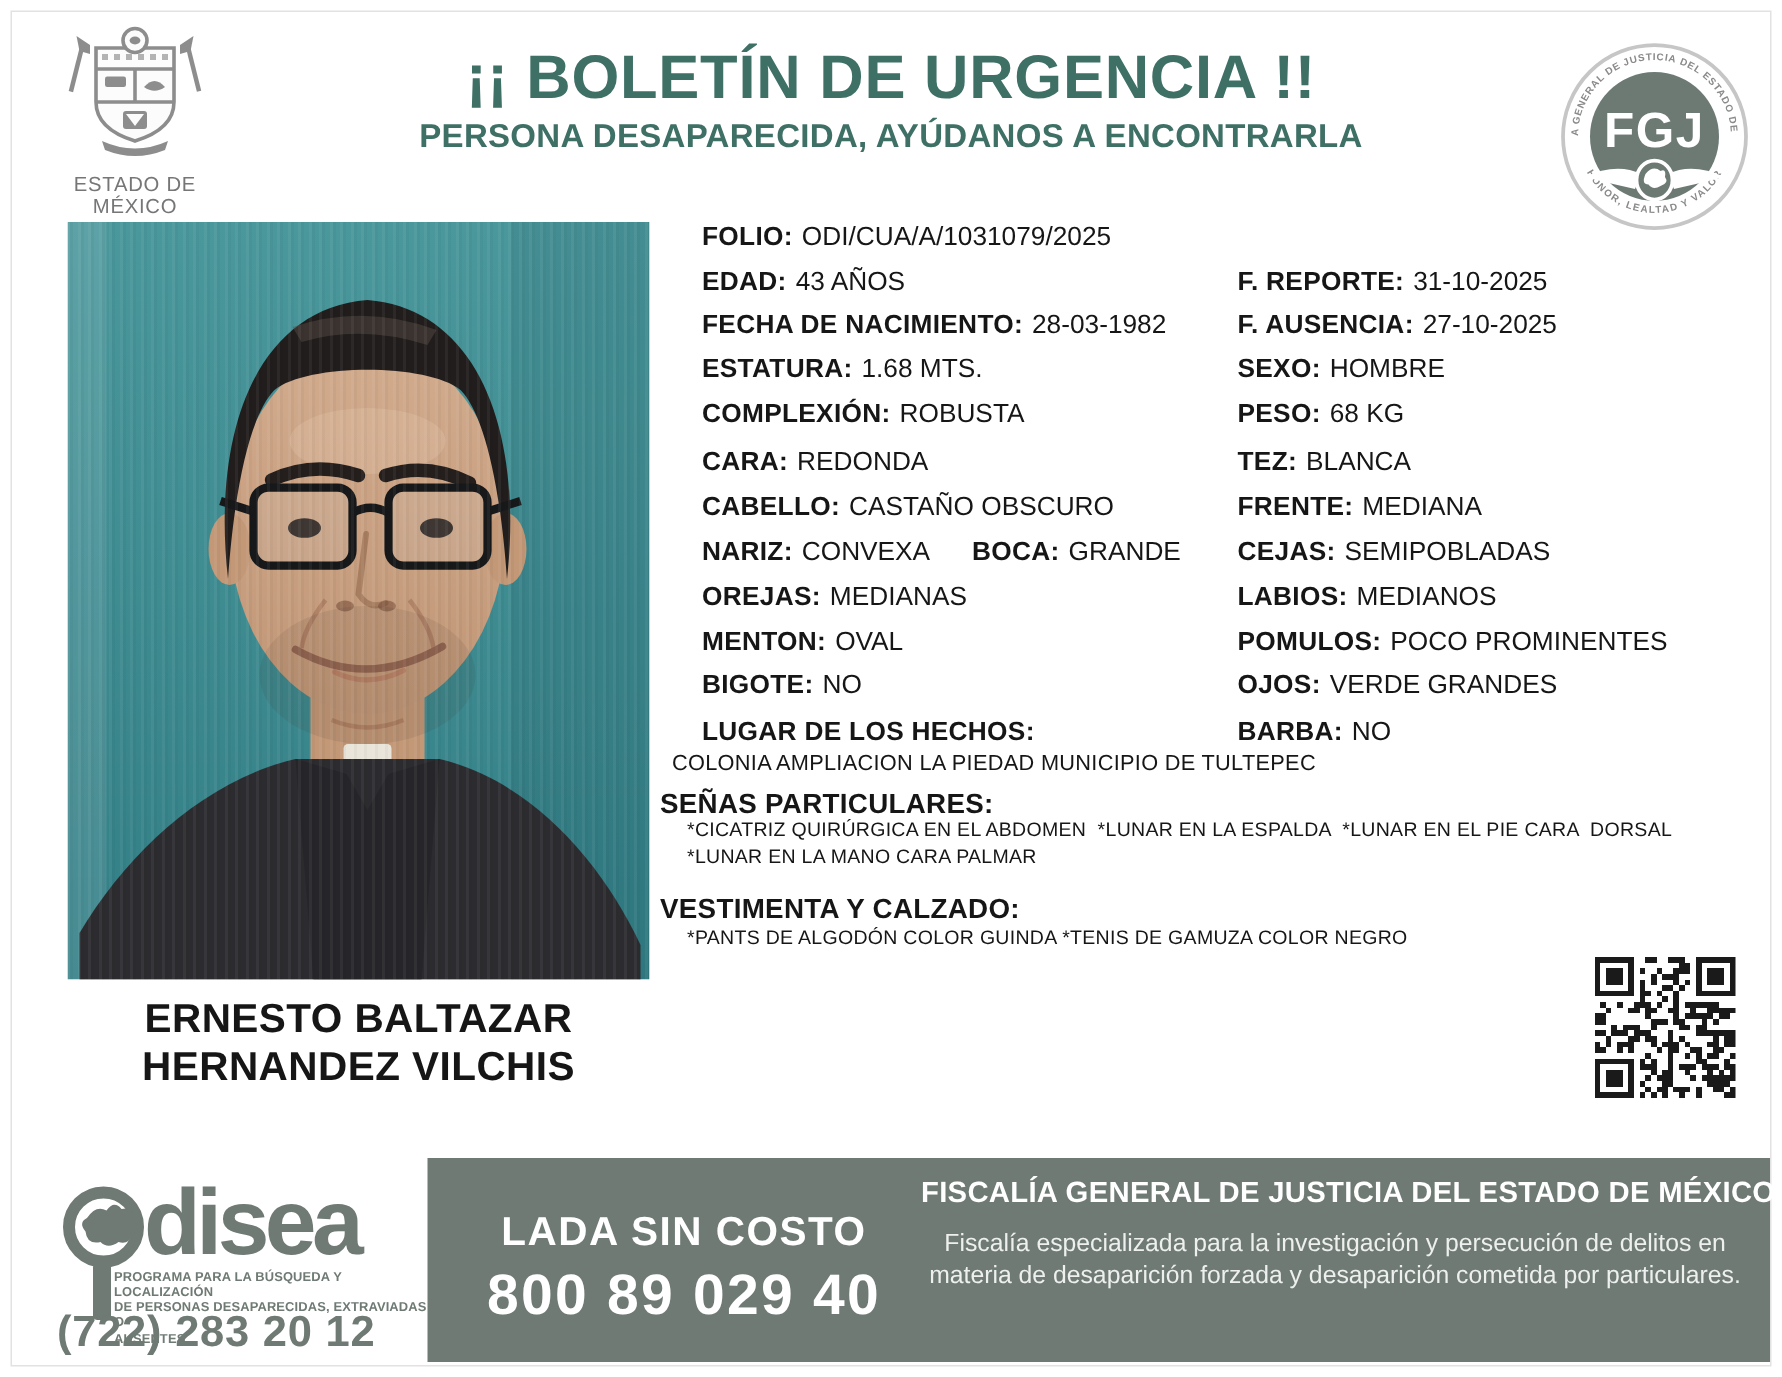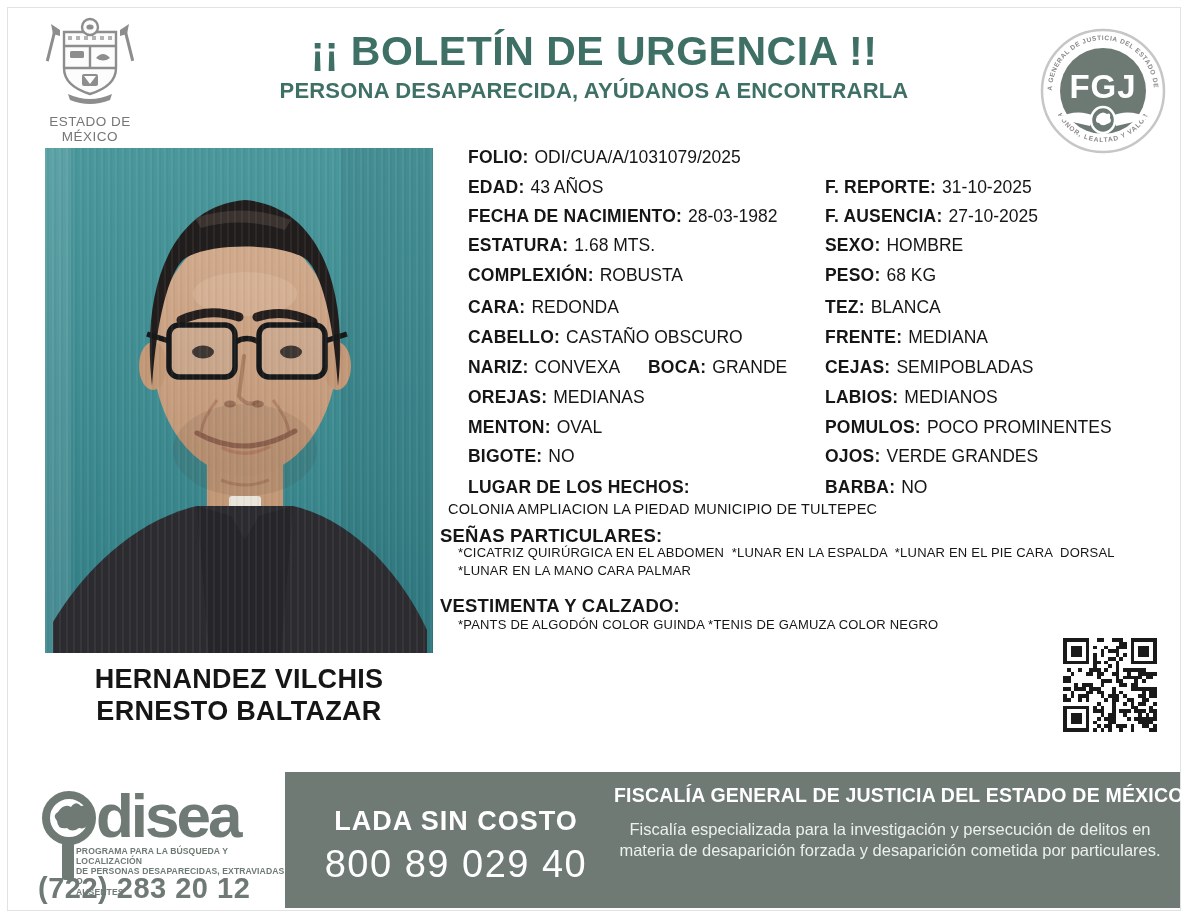--- a/index.html
+++ b/index.html
@@ -41,21 +41,21 @@
   
   .footer-bar{position:absolute;left:285px;top:772px;width:895px;height:136px;background:var(--footer);}
   .odisea{position:absolute;left:30px;top:788px;width:255px;height:122px;color:var(--footer);}
   .odisea-glass{position:absolute;left:6px;top:2px;width:66px;height:92px;}
   .odisea-brand{position:absolute;left:66px;top:-8px;font-size:62px;font-weight:800;letter-spacing:-3px;color:var(--footer);}
   .odisea-tagline{position:absolute;left:46px;top:58px;font-size:8.6px;font-weight:bold;line-height:1.18;
                   color:var(--footer);letter-spacing:.1px;}
   .odisea-phone{position:absolute;left:8px;top:84px;font-size:29px;font-weight:800;letter-spacing:.5px;color:var(--footer);white-space:nowrap;}
   .lada{position:absolute;left:300px;top:806px;width:312px;text-align:center;color:#ffffff;}
   .lada-label{font-size:27px;font-weight:800;letter-spacing:1px;}
-  .lada-number{margin-top:6px;font-size:38px;font-weight:400;letter-spacing:1.5px;white-space:nowrap;}
+  .lada-number{margin-top:6px;font-size:38px;font-weight:700;letter-spacing:1.5px;white-space:nowrap;}
   .fiscalia{position:absolute;left:614px;top:784px;width:552px;color:#ffffff;}
   .fiscalia-title{font-size:19.5px;font-weight:800;text-align:center;letter-spacing:.2px;white-space:nowrap;}
   .fiscalia-desc{margin-top:12px;font-size:16.5px;line-height:1.26;text-align:center;color:#edf0ee;}
   .fiscalia-address{margin-top:11px;font-size:16.5px;font-weight:bold;text-align:right;line-height:1.3;}
 </style>
 </head>
 <body>
 
 <div class="page">
   <div class="page-border"></div>
@@ -163,22 +163,22 @@
       <path d="M178 300 Q 200 311 224 299" stroke="rgba(165,105,82,0.55)" stroke-width="3.5" fill="none" stroke-linecap="round"></path>
       <path d="M176 332 Q 200 342 224 332" stroke="rgba(140,90,65,0.4)" stroke-width="3" fill="none"></path>
       <rect x="184" y="348" width="32" height="22" rx="3" fill="#e9e5da"></rect>
       <path d="M8 505 L 8 474 C 40 420 92 372 152 358 L 248 358 C 308 372 356 426 382 482 L 382 505 Z" fill="#2c2c30"></path>
       <path d="M152 358 L 186 368 L 200 392 L 214 368 L 248 358 L 236 505 L 164 505 Z" fill="#26262a"></path>
     </svg>
     <div class="photo-streaks"></div>
   </div>
 
   <div class="person-name">
+    <div>ERNESTO BALTAZAR</div>
     <div>HERNANDEZ VILCHIS</div>
-    <div>ERNESTO BALTAZAR</div>
   </div>
 
   <div class="fields">
     <div class="frow" style="top:0">
       <span class="lp"><span class="flabel">FOLIO:</span><span class="fval">ODI/CUA/A/1031079/2025</span></span>
     </div>
     <div class="frow" style="top:30px">
       <span class="lp"><span class="flabel">EDAD:</span><span class="fval">43 AÑOS</span></span>
       <span class="rp"><span class="flabel">F. REPORTE:</span><span class="fval">31-10-2025</span></span>
     </div>

